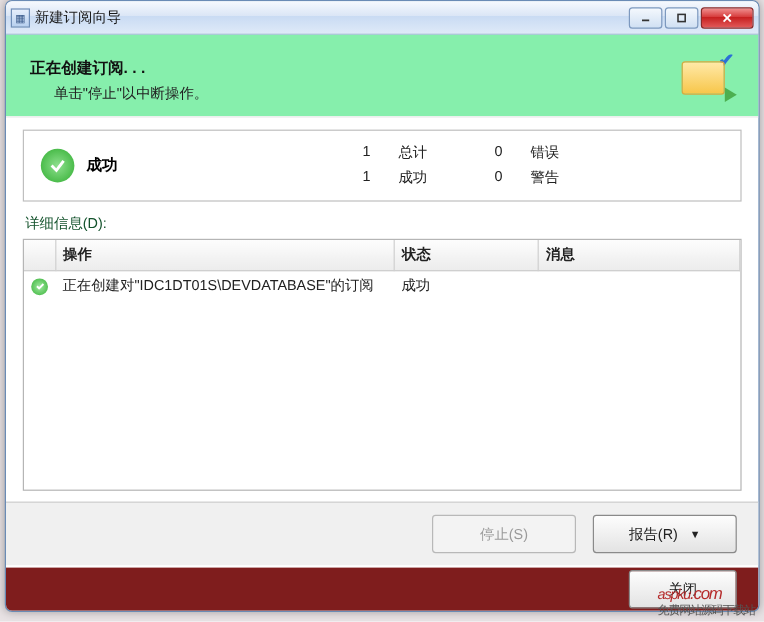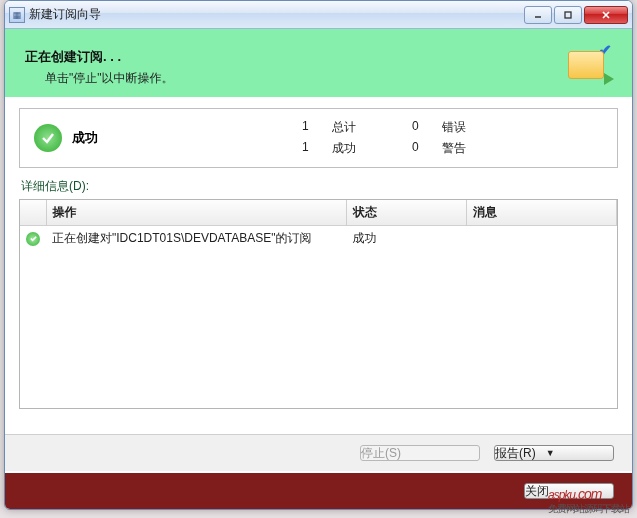--- a/index.html
+++ b/index.html
@@ -30,21 +30,21 @@
 .stat-cols span{color:#222}
 .details-label{margin:10px 2px 4px;color:#14532d}
 .grid{border:1px solid #b5b5b5;background:#fff;height:210px;overflow:auto}
 .grid table{width:100%;border-collapse:collapse}
 .grid th{background:linear-gradient(#fdfdfd,#ececec);border:1px solid #cfcfcf;border-top:none;padding:4px 6px;text-align:left;font-weight:bold;color:#222}
 .grid th:first-child{width:26px;border-left:none}
 .grid td{padding:4px 6px;border-bottom:0;color:#222;vertical-align:middle}
 .smcheck{width:14px;height:14px;border-radius:50%;background:radial-gradient(#9fe89f,#35b135);display:flex;align-items:center;justify-content:center;margin:auto}
 .smcheck svg{width:9px;height:9px}
 .footer{position:absolute;bottom:38px;left:0;right:0;border-top:1px solid #cfcfcf;padding:10px 18px;display:flex;justify-content:flex-end;gap:14px;background:#f0f0f0}
-.btn{width:120px;height:16px;border:1px solid #8a8a8a;border-radius:3px;background:linear-gradient(#fdfdfd,#e3e3e3);display:flex;align-items:center;justify-content:flex-start;cursor:pointer;color:#222}
+.btn{width:120px;height:32px;border:1px solid #8a8a8a;border-radius:3px;background:linear-gradient(#fdfdfd,#e3e3e3);display:flex;align-items:center;justify-content:center;cursor:pointer;color:#222}
 .btn.disabled{color:#9a9a9a;border-color:#b8b8b8;background:#f3f3f3;cursor:default}
 .btn .caret{margin-left:10px;font-size:9px}
 .closebar{position:absolute;bottom:0;left:0;right:0;height:36px;display:flex;align-items:center;justify-content:flex-end;padding:0 18px;background:#7f1d1d}
 .watermark{position:absolute;right:8px;bottom:2px;font-size:26px;font-weight:400;color:#b52b2b;font-style:italic;letter-spacing:-1px;pointer-events:none}
 .watermark small{font-size:10px;color:#555;font-style:normal;display:block;text-align:center;margin-top:-4px}
 </style>
 </head>
 <body>
 
 <div class="window">
@@ -106,21 +106,21 @@
 
     <div class="details-label">详细信息(D):</div>
 
     <div class="grid">
       <table>
         <thead>
             <tr>
           <th></th>
           <th>操作</th>
           <th style="width:120px">状态</th>
-          <th style="width:150px">消息</th>
+          <th style="width:168px">消息</th>
         </tr>
           </thead>
         <tbody>
           <tr>
             <td>
                 <div class="smcheck">
                   <svg viewBox="0 0 10 10">
                     <polyline points="2,5 4,7 8,3" fill="none" stroke="#fff" stroke-width="1.8"></polyline>
                   </svg>
                 </div>

